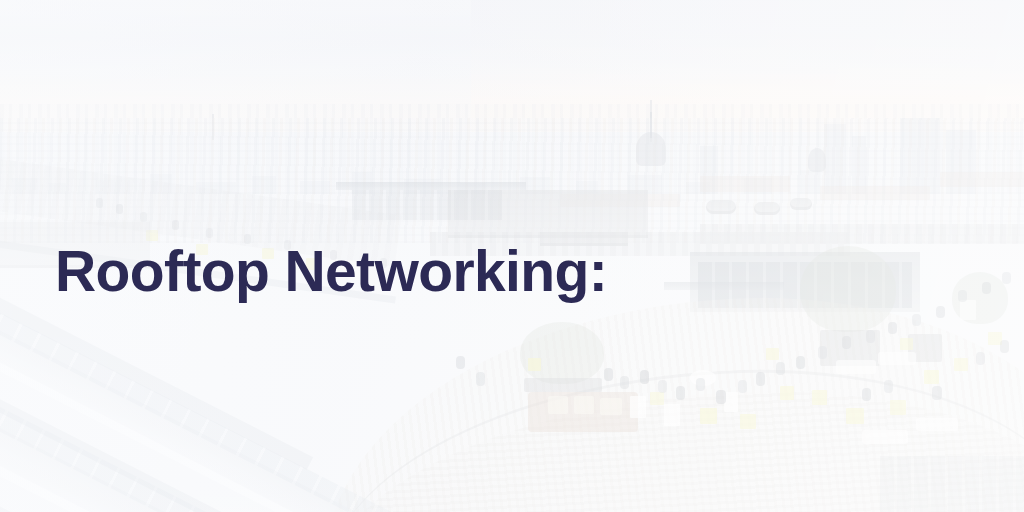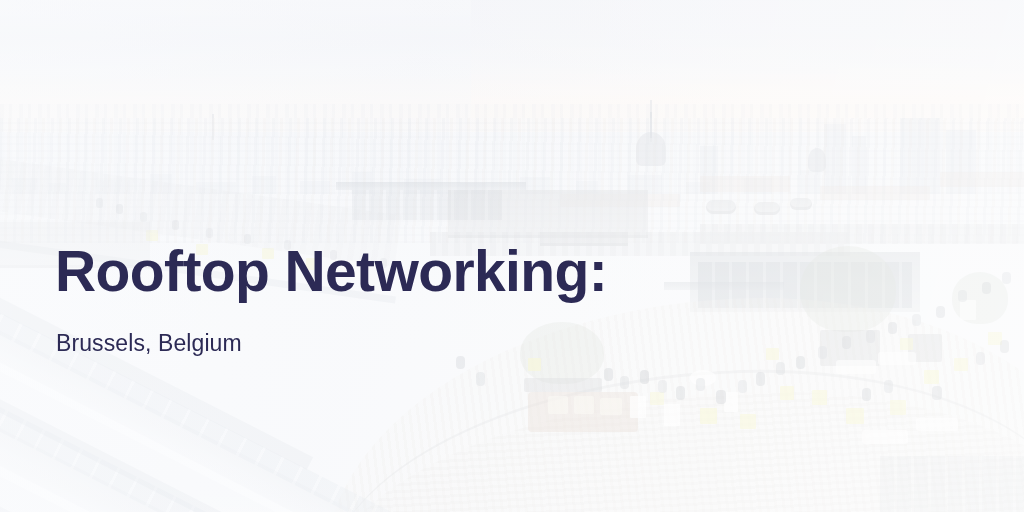--- a/index.html
+++ b/index.html
@@ -433,16 +433,15 @@
     <div class="roofbox" style="left:-10px; top:222px; width:160px; height:46px; opacity:.55;"></div>
 
     <div class="pavilion-glass" style="left:880px; top:456px; width:170px; height:56px; opacity:.5;"></div>
 
     <div class="wash"></div>
     <div class="wash2"></div>
   </div>
 
   <div class="text-block">
     <div class="title-line1">Rooftop Networking:</div>
-    <div class="subtitle">Brussels, Belgium</div>
   </div>
 
 </div>
 
 </body></html>

